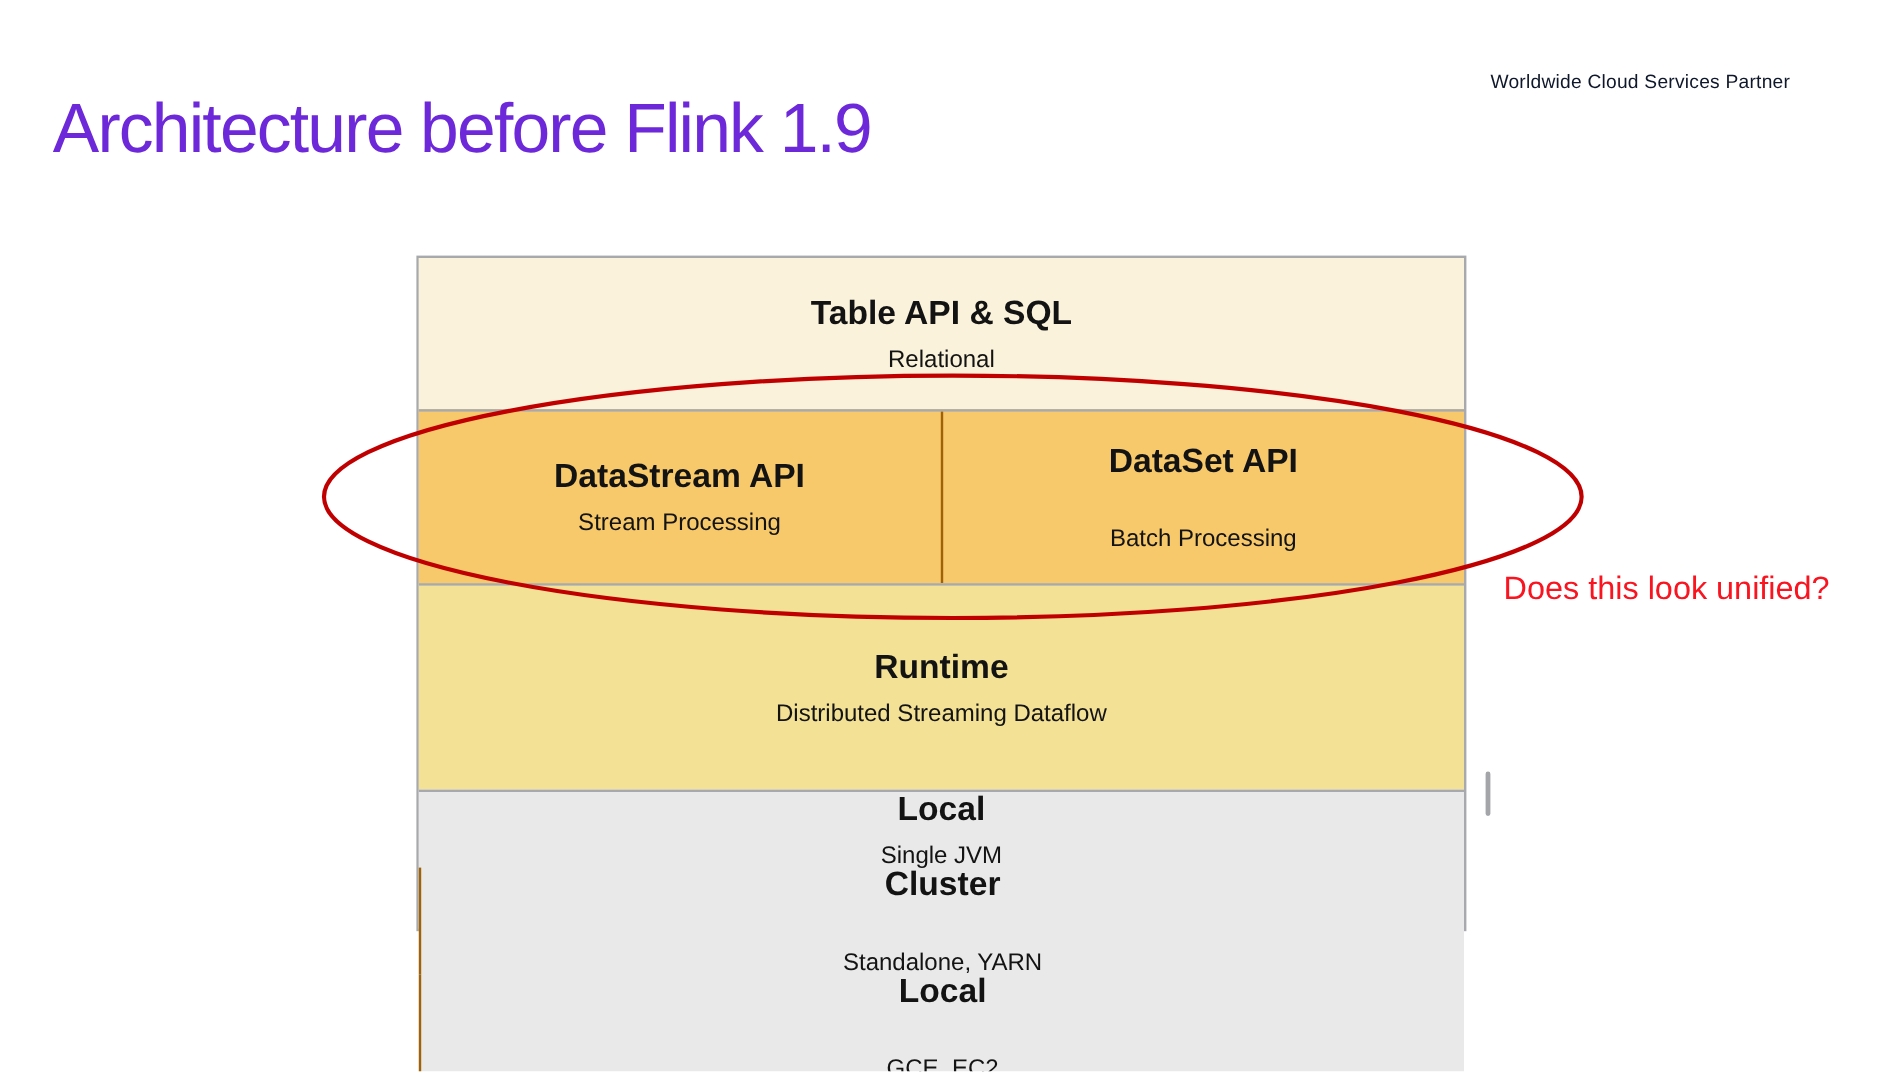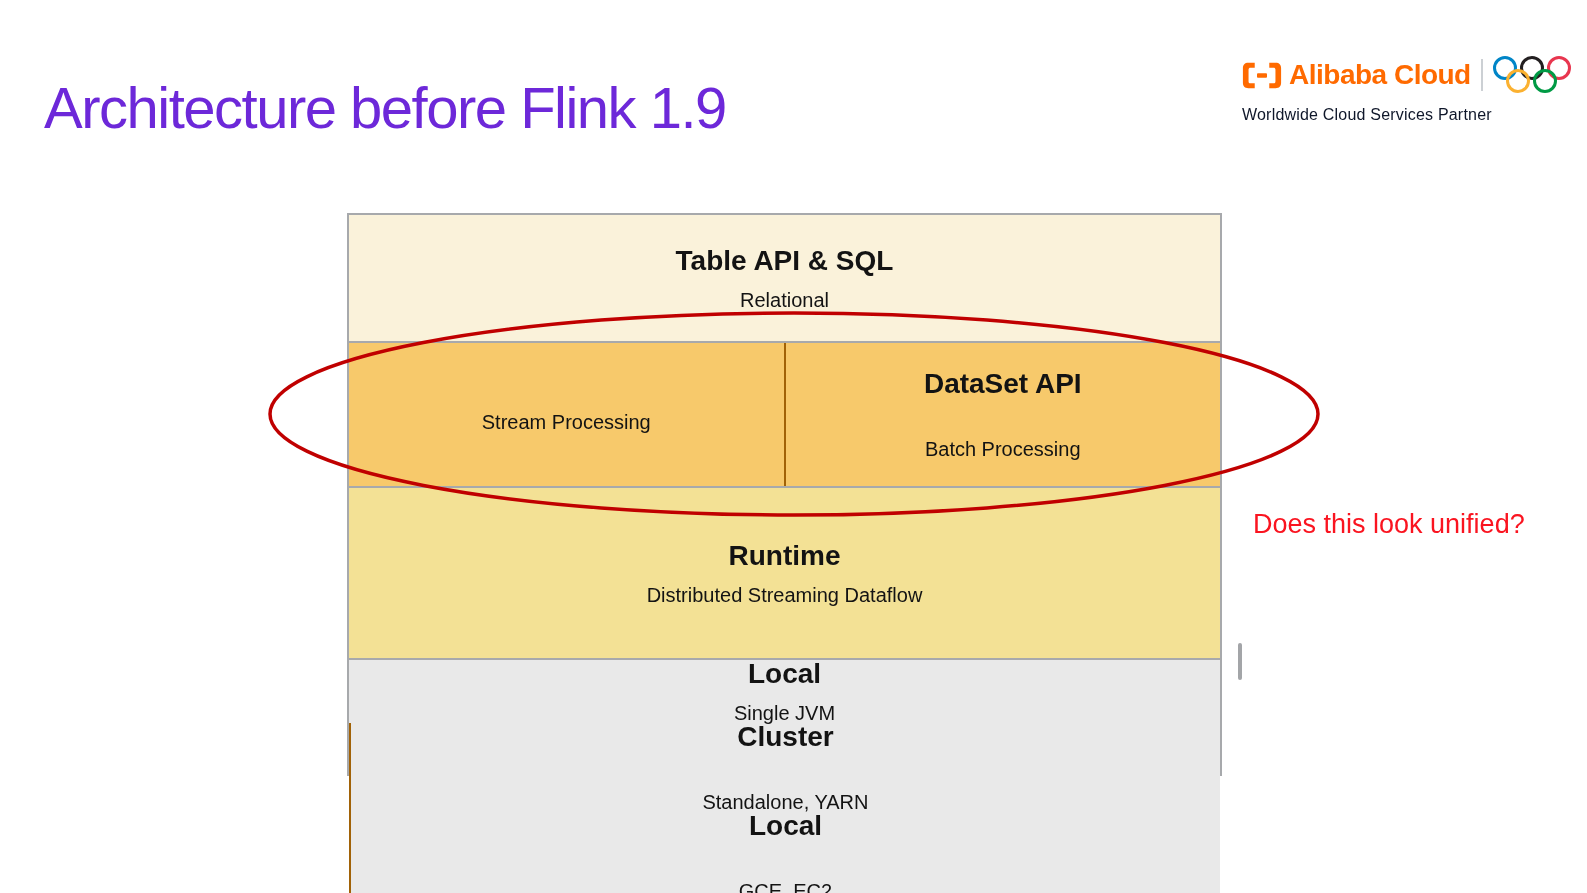--- a/index.html
+++ b/index.html
@@ -42,67 +42,50 @@
   .layer.l2{height:145px;flex-direction:row;align-items:stretch;}
   .layer.l3{height:172px;text-align:right;}
   .layer.l4{flex:1;align-items:stretch;}
   .cell{flex:1;display:flex;flex-direction:column;align-items:center;justify-content:center;box-sizing:border-box;}
   .cell + .cell{border-left:2px solid #a16207;gap:26px;}
   .box-title{font-size:28px;font-weight:700;color:#131313;line-height:1;}
   .box-sub{font-size:20px;font-weight:400;color:#131313;line-height:1;margin-top:15px;}
   
   .overlay{position:absolute;left:0;top:0;pointer-events:none;}
   .red-note{
-    position:absolute;left:1253px;top:509px;
+    position:absolute;left:1253px;top:475px;
     font-size:27px;font-weight:400;white-space:nowrap;
   }
   
   .cursor-artifact{
     position:absolute;left:1238px;top:643px;width:4px;height:37px;
     background:#a3a5a8;border-radius:2px;
   }
 </style>
 </head>
 <body>
 
 <div class="slide">
 
   <div class="slide-title" style="color: #6d28d9;">Architecture before Flink 1.9</div>
 
   <div class="logo">
-    <div class="logo-row">
-      <span class="alibaba-icon">
-        <svg width="40" height="29" viewBox="0 0 44 30" fill="#FF6A00">
-          <path d="M14 1 H7 C3 1 1 3.2 1 7 V23 C1 26.8 3 29 7 29 H14 V23.6 H9.6 C7.9 23.6 7.2 22.9 7.2 21.2 V8.8 C7.2 7.1 7.9 6.4 9.6 6.4 H14 Z"></path>
-          <path d="M30 1 H37 C41 1 43 3.2 43 7 V23 C43 26.8 41 29 37 29 H30 V23.6 H34.4 C36.1 23.6 36.8 22.9 36.8 21.2 V8.8 C36.8 7.1 36.1 6.4 34.4 6.4 H30 Z"></path>
-          <rect x="16.5" y="12.6" width="11" height="4.8" rx="1"></rect>
-        </svg>
-      </span>
-      <span class="brand" style="color: rgb(255, 106, 0);">Alibaba Cloud</span>
-      <span class="logo-divider"></span>
-      <span class="rings">
-        <span class="ring r1" style="border-color: rgb(0, 133, 199);"></span>
-        <span class="ring r2" style="border-color: rgb(35, 31, 32);"></span>
-        <span class="ring r3" style="border-color: rgb(232, 54, 79);"></span>
-        <span class="ring r4" style="border-color: rgb(251, 177, 48);"></span>
-        <span class="ring r5" style="border-color: rgb(0, 154, 69);"></span>
-      </span>
-    </div>
     <div class="tagline">Worldwide Cloud Services Partner</div>
   </div>
 
   <div class="diagram">
 
     <div class="layer l1" style="background: rgb(250, 242, 218);">
       <div class="box-title">Table API &amp; SQL</div>
       <div class="box-sub">Relational</div>
     </div>
 
     <div class="layer l2" style="background: rgb(247, 201, 107);">
       <div class="cell">
+        <div class="box-title">DataStream API</div>
         <div class="box-sub">Stream Processing</div>
       </div>
       <div class="cell">
         <div class="box-title">DataSet API</div>
         <div class="box-sub">Batch Processing</div>
       </div>
     </div>
 
     <div class="layer l3" style="background: rgb(243, 225, 149);">
       <div class="box-title">Runtime</div>

